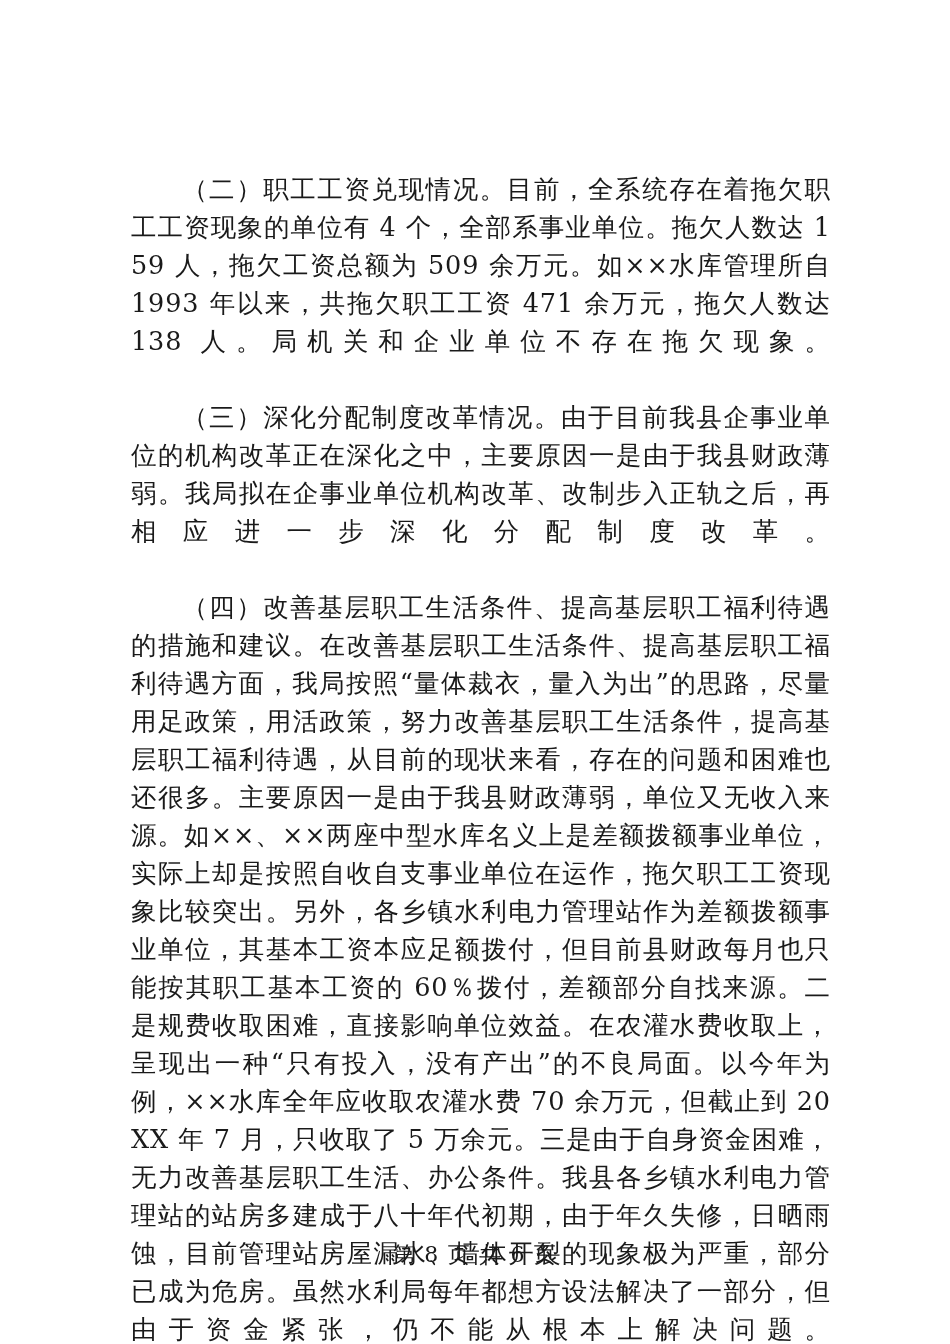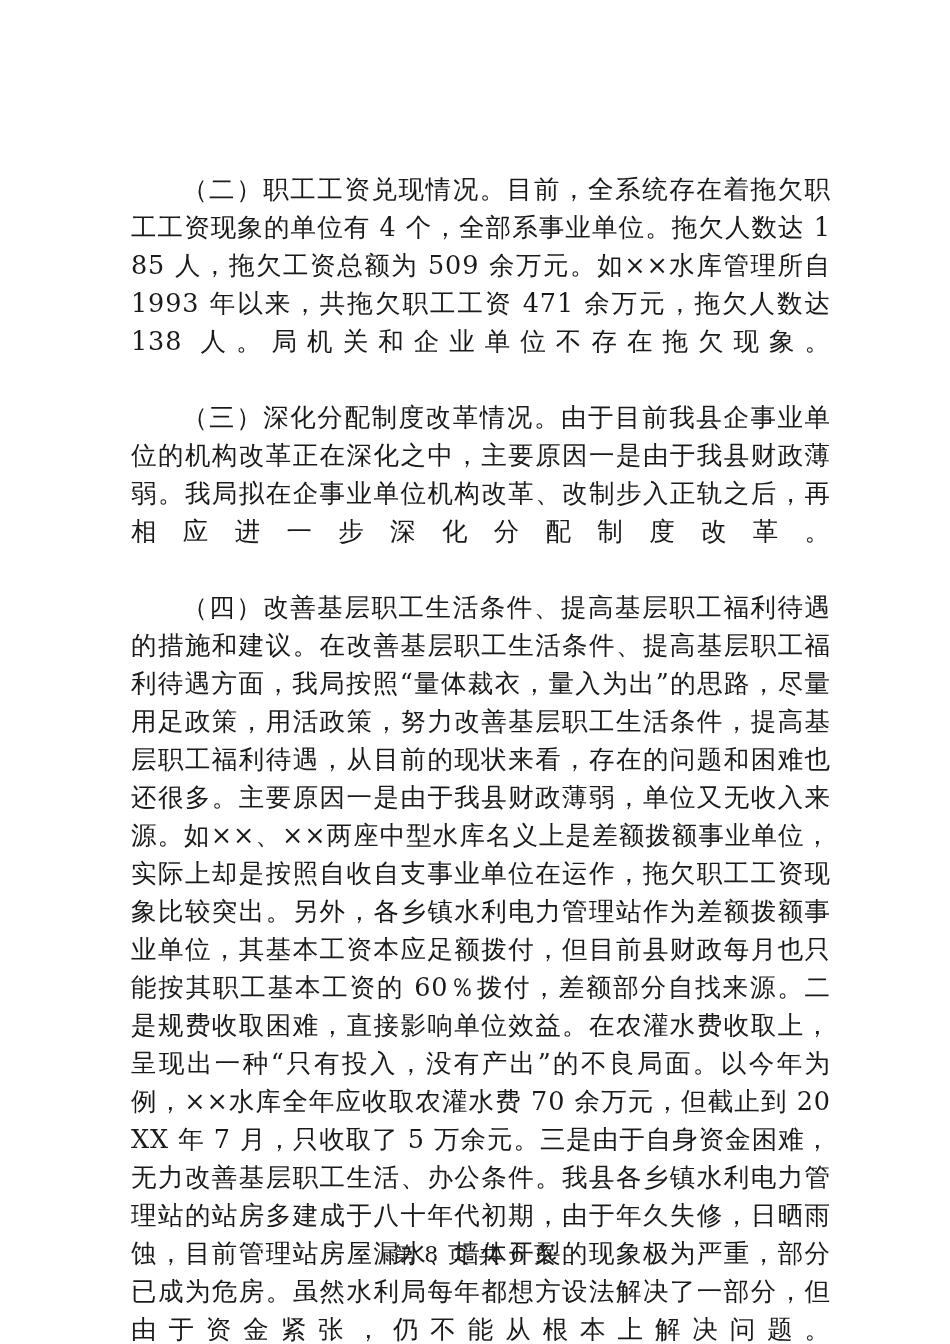--- a/index.html
+++ b/index.html
@@ -65,21 +65,21 @@
     font-family: "DejaVu Serif", "Liberation Serif", serif;
   }
 </style>
 </head>
 <body>
 
 <div class="page">
 
   <div class="doc-body">
 
-    <p class="para">（二）职工工资兑现情况。目前，全系统存在着拖欠职工工资现象的单位有 4 个，全部系事业单位。拖欠人数达 185 人，拖欠工资总额为 509 余万元。如××水库管理所自 1993 年以来，共拖欠职工工资 471 余万元，拖欠人数达 138 人。局机关和企业单位不存在拖欠现象。</p>
+    <p class="para">（二）职工工资兑现情况。目前，全系统存在着拖欠职工工资现象的单位有 4 个，全部系事业单位。拖欠人数达 159 人，拖欠工资总额为 509 余万元。如××水库管理所自 1993 年以来，共拖欠职工工资 471 余万元，拖欠人数达 138 人。局机关和企业单位不存在拖欠现象。</p>
 
     <p class="para">（三）深化分配制度改革情况。由于目前我县企事业单位的机构改革正在深化之中，主要原因一是由于我县财政薄弱。我局拟在企事业单位机构改革、改制步入正轨之后，再相应进一步深化分配制度改革。</p>
 
     <p class="para">（四）改善基层职工生活条件、提高基层职工福利待遇的措施和建议。在改善基层职工生活条件、提高基层职工福利待遇方面，我局按照“量体裁衣，量入为出”的思路，尽量用足政策，用活政策，努力改善基层职工生活条件，提高基层职工福利待遇，从目前的现状来看，存在的问题和困难也还很多。主要原因一是由于我县财政薄弱，单位又无收入来源。如××、××两座中型水库名义上是差额拨额事业单位，实际上却是按照自收自支事业单位在运作，拖欠职工工资现象比较突出。另外，各乡镇水利电力管理站作为差额拨额事业单位，其基本工资本应足额拨付，但目前县财政每月也只能按其职工基本工资的 60％拨付，差额部分自找来源。二是规费收取困难，直接影响单位效益。在农灌水费收取上，呈现出一种“只有投入，没有产出”的不良局面。以今年为例，××水库全年应收取农灌水费 70 余万元，但截止到 20XX 年 7 月，只收取了 5 万余元。三是由于自身资金困难，无力改善基层职工生活、办公条件。我县各乡镇水利电力管理站的站房多建成于八十年代初期，由于年久失修，日晒雨蚀，目前管理站房屋漏水、墙体开裂的现象极为严重，部分已成为危房。虽然水利局每年都想方设法解决了一部分，但由于资金紧张，仍不能从根本上解决问题。</p>
 
   </div>
 
   <div class="footer">第 8 页  共 6 页</div>
 
 </div>

